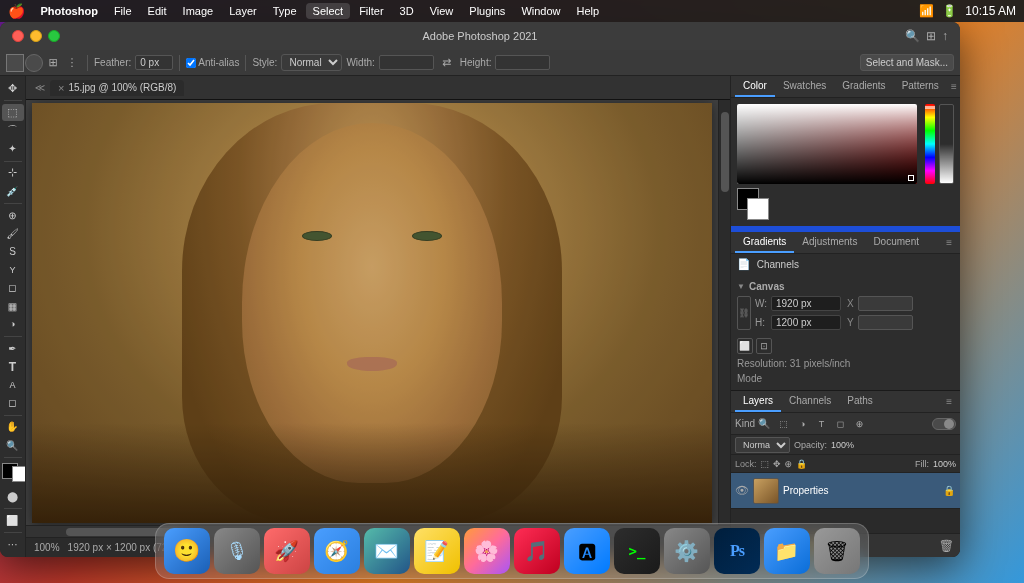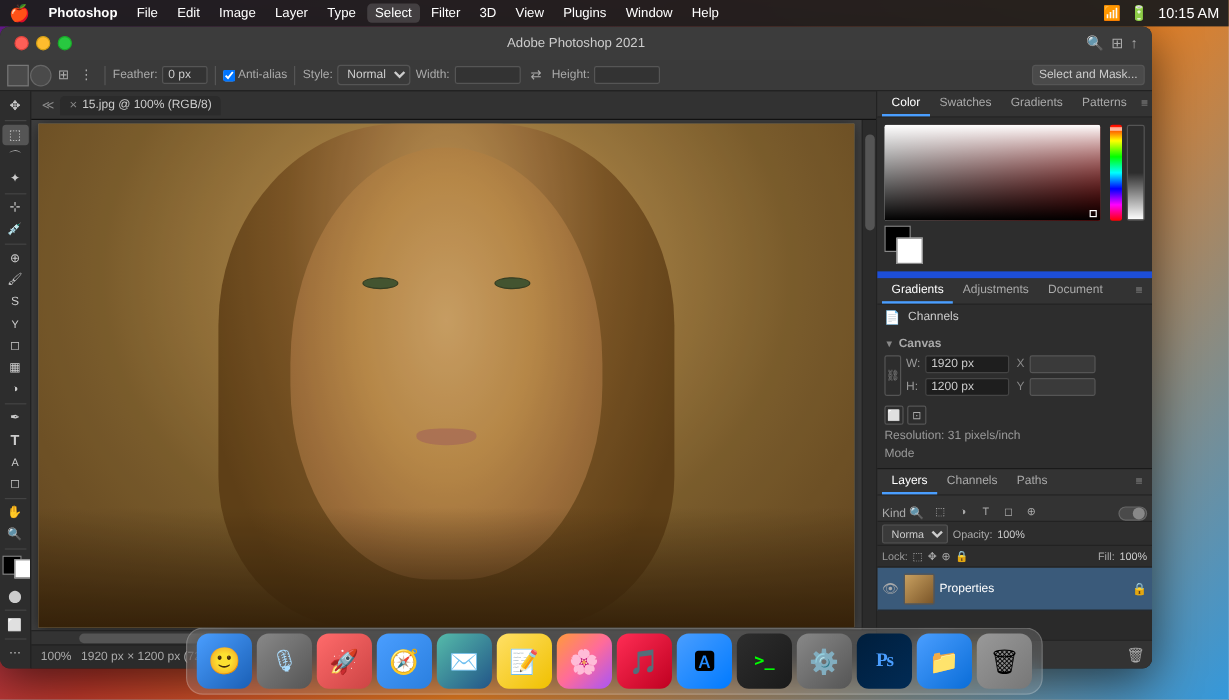--- a/index.html
+++ b/index.html
@@ -426,21 +426,21 @@
       flex: 1;
       display: flex;
       flex-direction: column;
       overflow: hidden;
       min-height: 140px;
     }
     .layers-toolbar {
       height: 22px;
       background: #333;
       display: flex;
-      align-items: flex-end;
+      align-items: center;
       padding: 0 4px;
       gap: 3px;
       border-bottom: 1px solid #222;
     }
     .kind-label {
       color: #aaa;
       font-size: 10px;
     }
     .layer-icon-btn {
       width: 16px;

